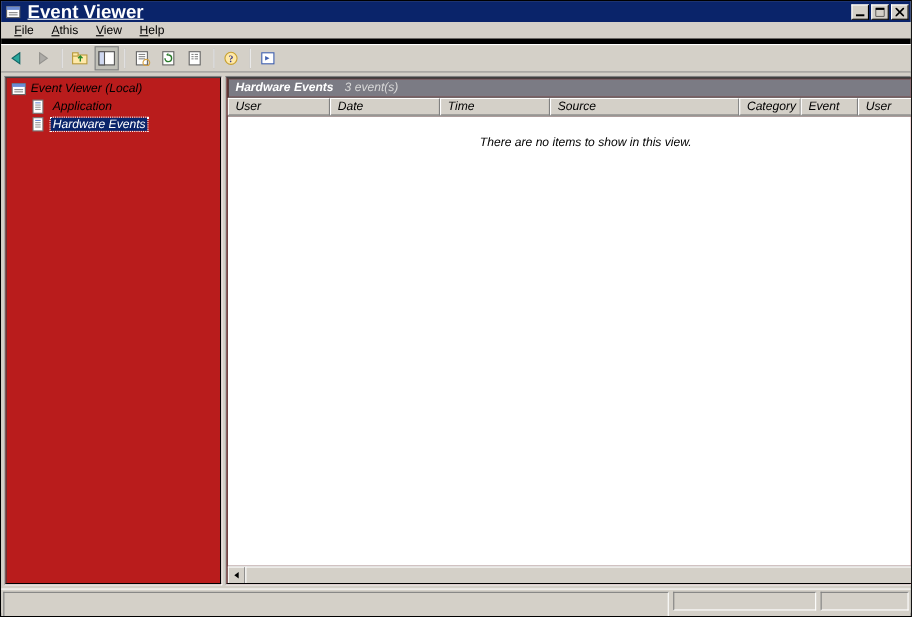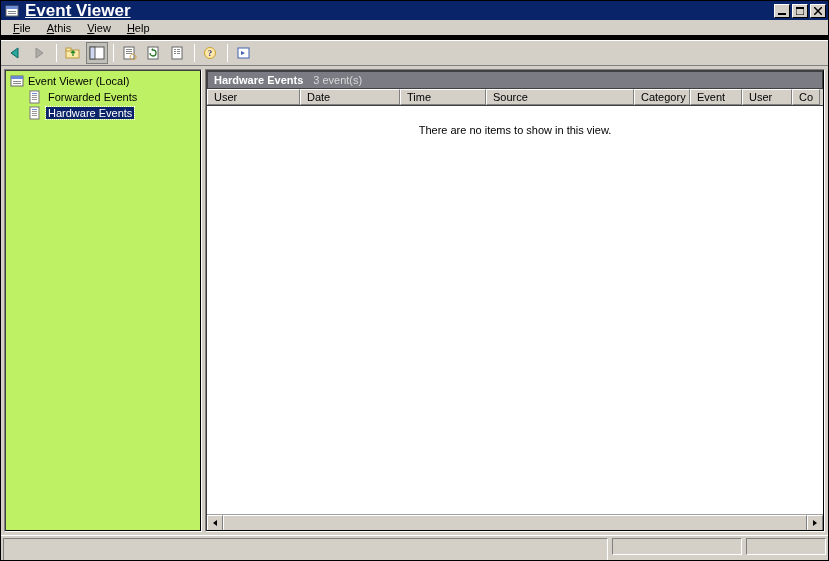--- a/index.html
+++ b/index.html
@@ -70,21 +70,21 @@
     background:#d4d0c8;
     padding:3px;
     gap:3px;
   }
   .pane {
     border: 1px solid #808080;
     border-right-color:#fff; border-bottom-color:#fff;
     background:#fff;
     position:relative;
   }
-  .pane-inner { border:1px solid #000; border-top-color:#404040; border-left-color:#404040; height:100%; width:100%; box-sizing:border-box; background:#bef264; overflow:hidden;}
+  .pane-inner { border:1px solid #000; border-top-color:#404040; border-left-color:#404040; height:100%; width:100%; box-sizing:border-box; background:#b91c1c; overflow:hidden;font-style:italic;}
   .tree-pane { width: 198px; flex-shrink:0;}
   .tree { padding: 2px 4px; }
   .tree-root { display:flex; align-items:center; gap:4px; padding:1px 0; cursor:pointer;}
   .tree-children { margin-left: 18px; }
   .tree-item { display:flex; align-items:center; gap:4px; padding:1px 0; cursor:pointer; white-space:nowrap;}
   .tree-item.selected .label { background:#0a246a; color:#fff; outline:1px dotted #fff;}
   .tree-item .label { padding:0 2px; }
   .log-icon { width:14px; height:14px; display:inline-flex; }
   
   .content-pane { flex:1; display:flex; flex-direction:column;}
@@ -259,21 +259,21 @@
             <div class="tree-item">
               <span class="log-icon">
                 <svg width="14" height="14">
                   <rect x="2" y="1" width="9" height="12" fill="#fff" stroke="#777"></rect>
                   <rect x="4" y="3" width="5" height="1" fill="#6a8bd4"></rect>
                   <rect x="4" y="5" width="5" height="1" fill="#999"></rect>
                   <rect x="4" y="7" width="5" height="1" fill="#999"></rect>
                   <rect x="4" y="9" width="5" height="1" fill="#999"></rect>
                 </svg>
               </span>
-              <span class="label">Forwarded Events</span>
+              <span class="label">Application</span>
             </div>
             <div class="tree-item selected">
               <span class="log-icon">
                 <svg width="14" height="14">
                   <rect x="2" y="1" width="9" height="12" fill="#fff" stroke="#777"></rect>
                   <rect x="4" y="3" width="5" height="1" fill="#6a8bd4"></rect>
                   <rect x="4" y="5" width="5" height="1" fill="#999"></rect>
                   <rect x="4" y="7" width="5" height="1" fill="#999"></rect>
                   <rect x="4" y="9" width="5" height="1" fill="#999"></rect>
                 </svg>
@@ -287,22 +287,22 @@
 
   <div class="pane content-pane">
     <div class="pane-inner" style="display:flex;flex-direction:column;">
       <div class="content-header">
         <span>Hardware Events</span>
         <span class="count">3 event(s)</span>
       </div>
       <div class="col-headers" id="col-headers">
           <div class="col-h" style="width: 93px;">User</div>
           <div class="col-h" style="width: 100px;">Date</div>
-          <div class="col-h" style="width: 86px;">Time</div>
-          <div class="col-h" style="width: 148px;">Source</div>
+          <div class="col-h" style="width: 100px;">Time</div>
+          <div class="col-h" style="width: 172px;">Source</div>
           <div class="col-h" style="width: 56px;">Category</div>
           <div class="col-h" style="width: 52px;">Event</div>
           <div class="col-h" style="width: 50px;">User</div>
           <div class="col-h" style="width: 28px;">Co</div>
         </div>
       <div class="list-body">
         <div class="empty-msg">There are no items to show in this view.</div>
       </div>
       <div class="h-scrollbar">
         <div class="h-arrow">

